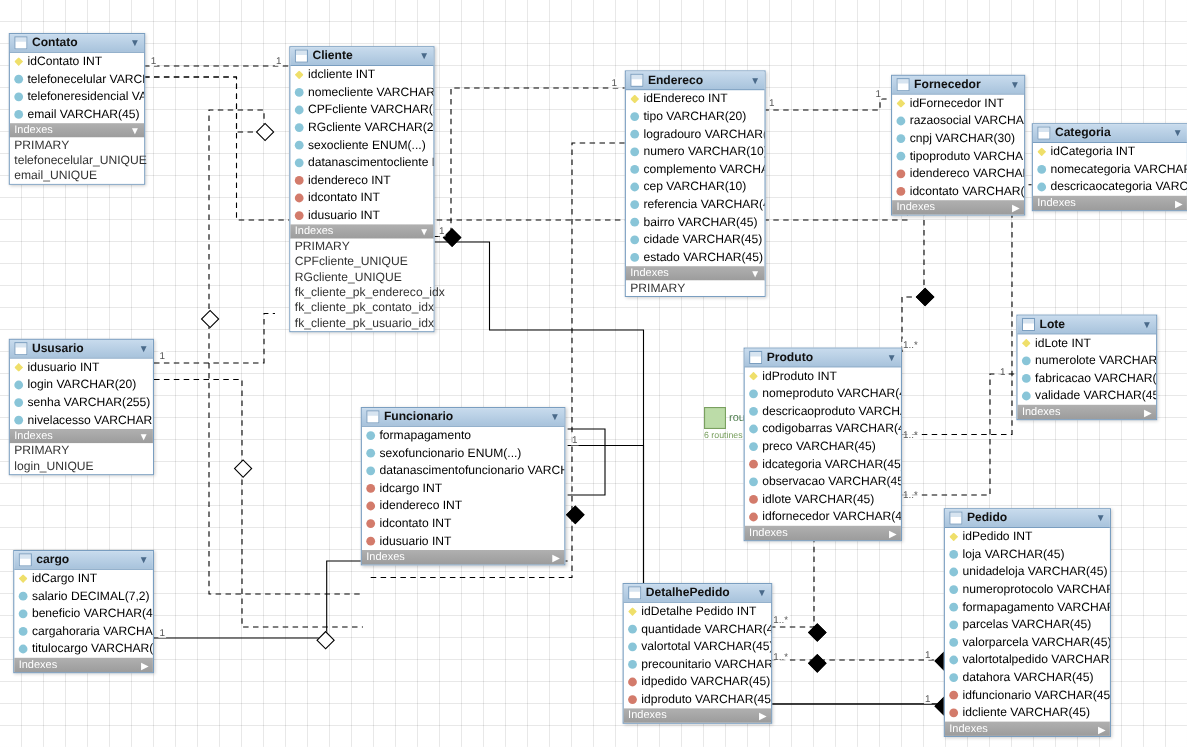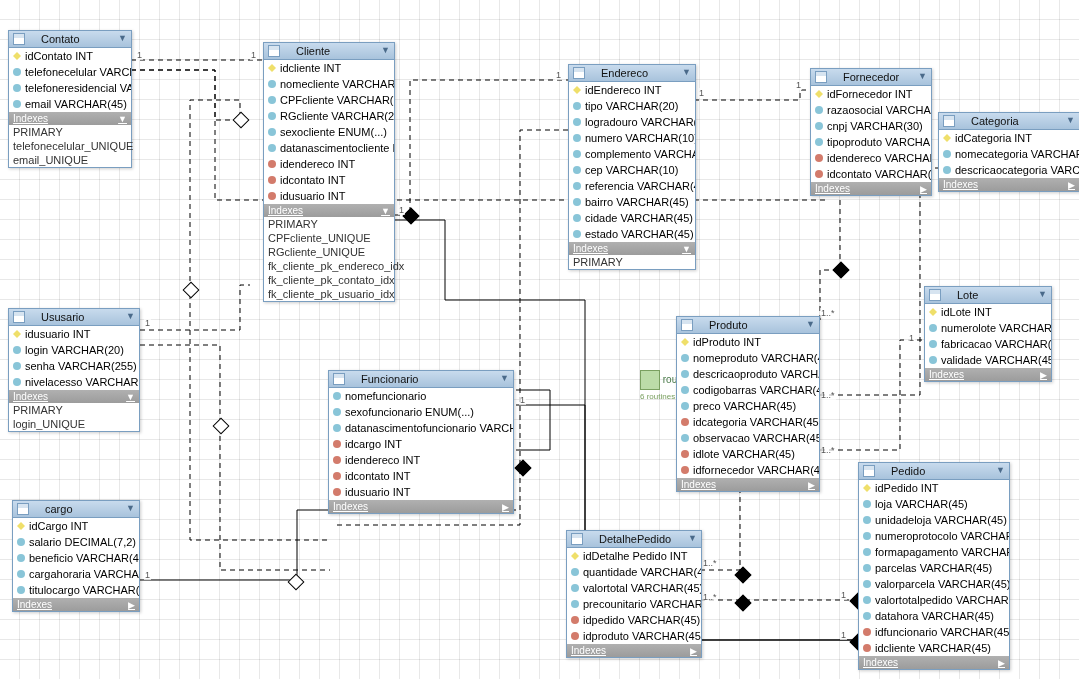--- a/index.html
+++ b/index.html
@@ -18,24 +18,25 @@
 .entity {
   position: absolute;
   background: #fff;
   border: 1px solid #7a9ec0;
   box-shadow: 1px 1px 3px rgba(0,0,0,0.2);
 }
 .entity-header {
   background: linear-gradient(#c8dbed, #a8c3dc);
   border-bottom: 1px solid #7a9ec0;
   padding: 2px 4px;
-  font-weight: normal;
+  font-weight: bold;
   color: #111;
   display: flex;
-  gap: 16px;
+  align-items: center;
+  gap: 4px;
 }
 .entity-header .title { flex: 1; }
 .entity-header .chev { color: #4a6a8a; font-size: 9px; }
 .entity-header .tbl-icon {
   width: 10px; height: 10px;
   background: #fff;
   border: 1px solid #7a9ec0;
   display: inline-block;
   box-shadow: inset 0 4px 0 #d7e4f0;
 }
@@ -54,21 +55,20 @@
 .pk { background: #efdf6a; clip-path: polygon(50% 0, 100% 50%, 50% 100%, 0 50%); }
 .attr { background: #89c5d8; border-radius: 50%; }
 .fk { background: #d37b6b; border-radius: 50%; }
 .section-bar {
   background: linear-gradient(#b0b0b0, #9c9c9c);
   color: #fff;
   padding: 1px 4px;
   font-size: 10px;
   display: flex;
   align-items: center;
-  text-decoration: underline;
 }
 .section-bar .chev { margin-left: auto; font-size: 9px; }
 .idx-list { background: #fff; }
 .idx-item { padding: 1px 4px; color: #333; }
 svg.lines { position: absolute; top: 0; left: 0; width: 1079px; height: 679px; pointer-events: none; }
 .card-label {
   position: absolute;
   font-size: 9px;
   color: #555;
   background: rgba(255,255,255,0.7);
@@ -480,21 +480,21 @@
   </div>
 <div class="entity" style="left:328px;top:370px;width:184px">
     <div class="entity-header">
       <span class="tbl-icon"></span>
       <span class="title">Funcionario</span>
       <span class="chev">▼</span>
     </div>
     <div class="col-list">
       <div class="col">
         <span class="icon attr"></span>
-        <span>nomefuncionario</span>
+        <span>formapagamento</span>
       </div>
       <div class="col">
         <span class="icon attr"></span>
         <span>sexofuncionario ENUM(...)</span>
       </div>
       <div class="col">
         <span class="icon attr"></span>
         <span>datanascimentofuncionario VARCHAR(45)</span>
       </div>
       <div class="col">

